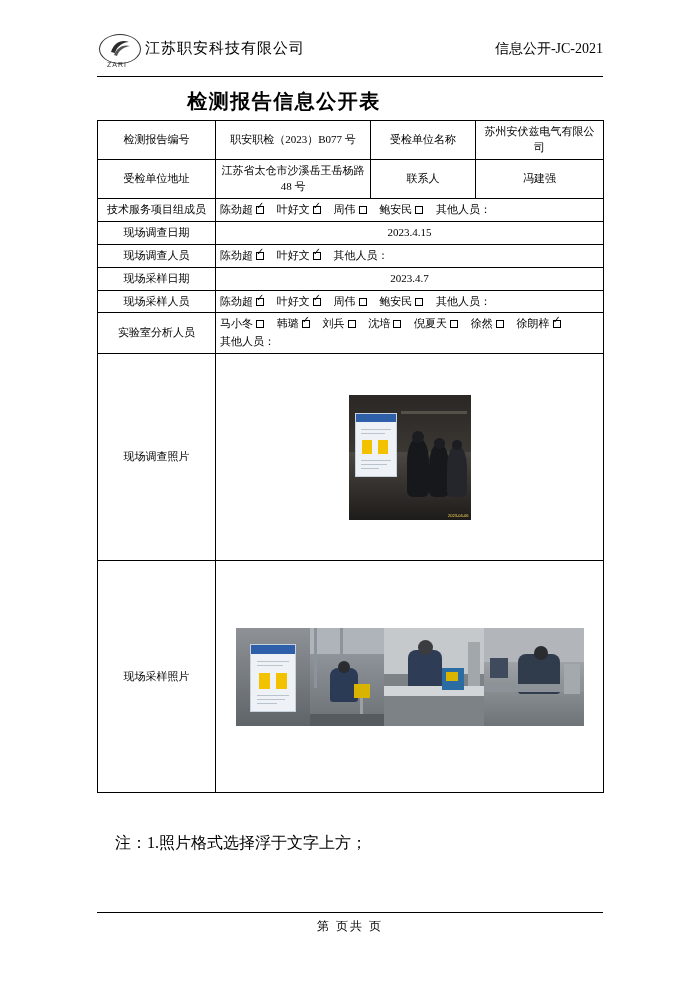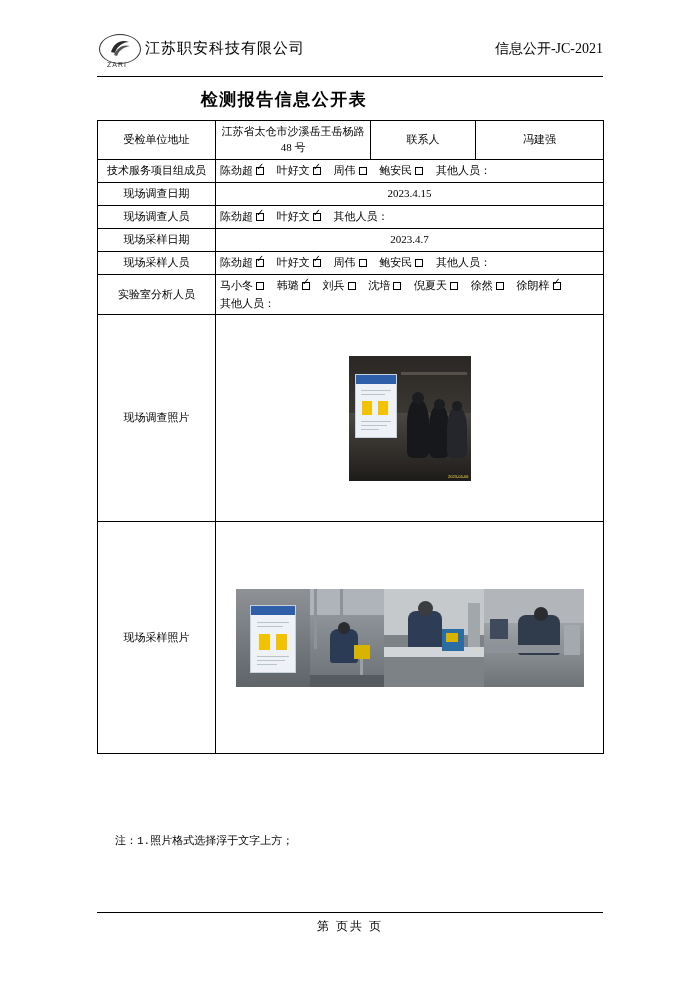--- a/index.html
+++ b/index.html
@@ -86,21 +86,21 @@
     font-size: 14px;
   }
 
   
   .doc-title {
     position: absolute;
     left: 0;
     top: 88px;
     width: 568px;
     text-align: center;
-    font-size: 17px;
+    font-size: 20px;
     font-weight: bold;
     letter-spacing: 1.5px;
   }
 
   
   table.main {
     position: absolute;
     left: 97px;
     top: 120px;
     width: 506px;
@@ -202,22 +202,21 @@
   .ph-blue-coat { position:absolute; background:#2b3a55; border-radius:8px 8px 3px 3px; }
   .ph-table { position:absolute; background:#cfd3d6; }
   .ph-wall { position:absolute; background:#b9bcc0; }
   .ph-ts { position:absolute; right:2px; bottom:1px; font-size:4px; color:#ffdd55; font-family:"Liberation Sans", sans-serif; }
 
   
   .notes {
     position: absolute;
     left: 115px;
     top: 833px;
-    font-size: 11px;
-    font-family: Liberation Mono, monospace;
+    font-size: 16px;
   }
 
   
   .footer-rule {
     position: absolute;
     left: 97px;
     top: 912px;
     width: 506px;
     border-bottom: 1px solid #000;
   }
@@ -253,20 +252,26 @@
   <div class="doc-title">检测报告信息公开表</div>
 
   <table class="main">
     <colgroup>
       <col style="width:118px">
       <col style="width:155px">
       <col style="width:105px">
       <col style="width:128px">
     </colgroup>
     <tbody>
+      <tr>
+        <td class="lbl">检测报告编号</td>
+        <td class="c-center">职安职检（2023）B077 号</td>
+        <td class="lbl">受检单位名称</td>
+        <td class="c-center">苏州安伏兹电气有限公司</td>
+      </tr>
       <tr>
         <td class="lbl">受检单位地址</td>
         <td class="c-center">江苏省太仓市沙溪岳王岳杨路 48 号</td>
         <td class="lbl">联系人</td>
         <td class="c-center">冯建强</td>
       </tr>
       <tr>
         <td class="lbl">技术服务项目组成员</td>
         <td class="c-left" colspan="3">
           <span class="cb-line">

